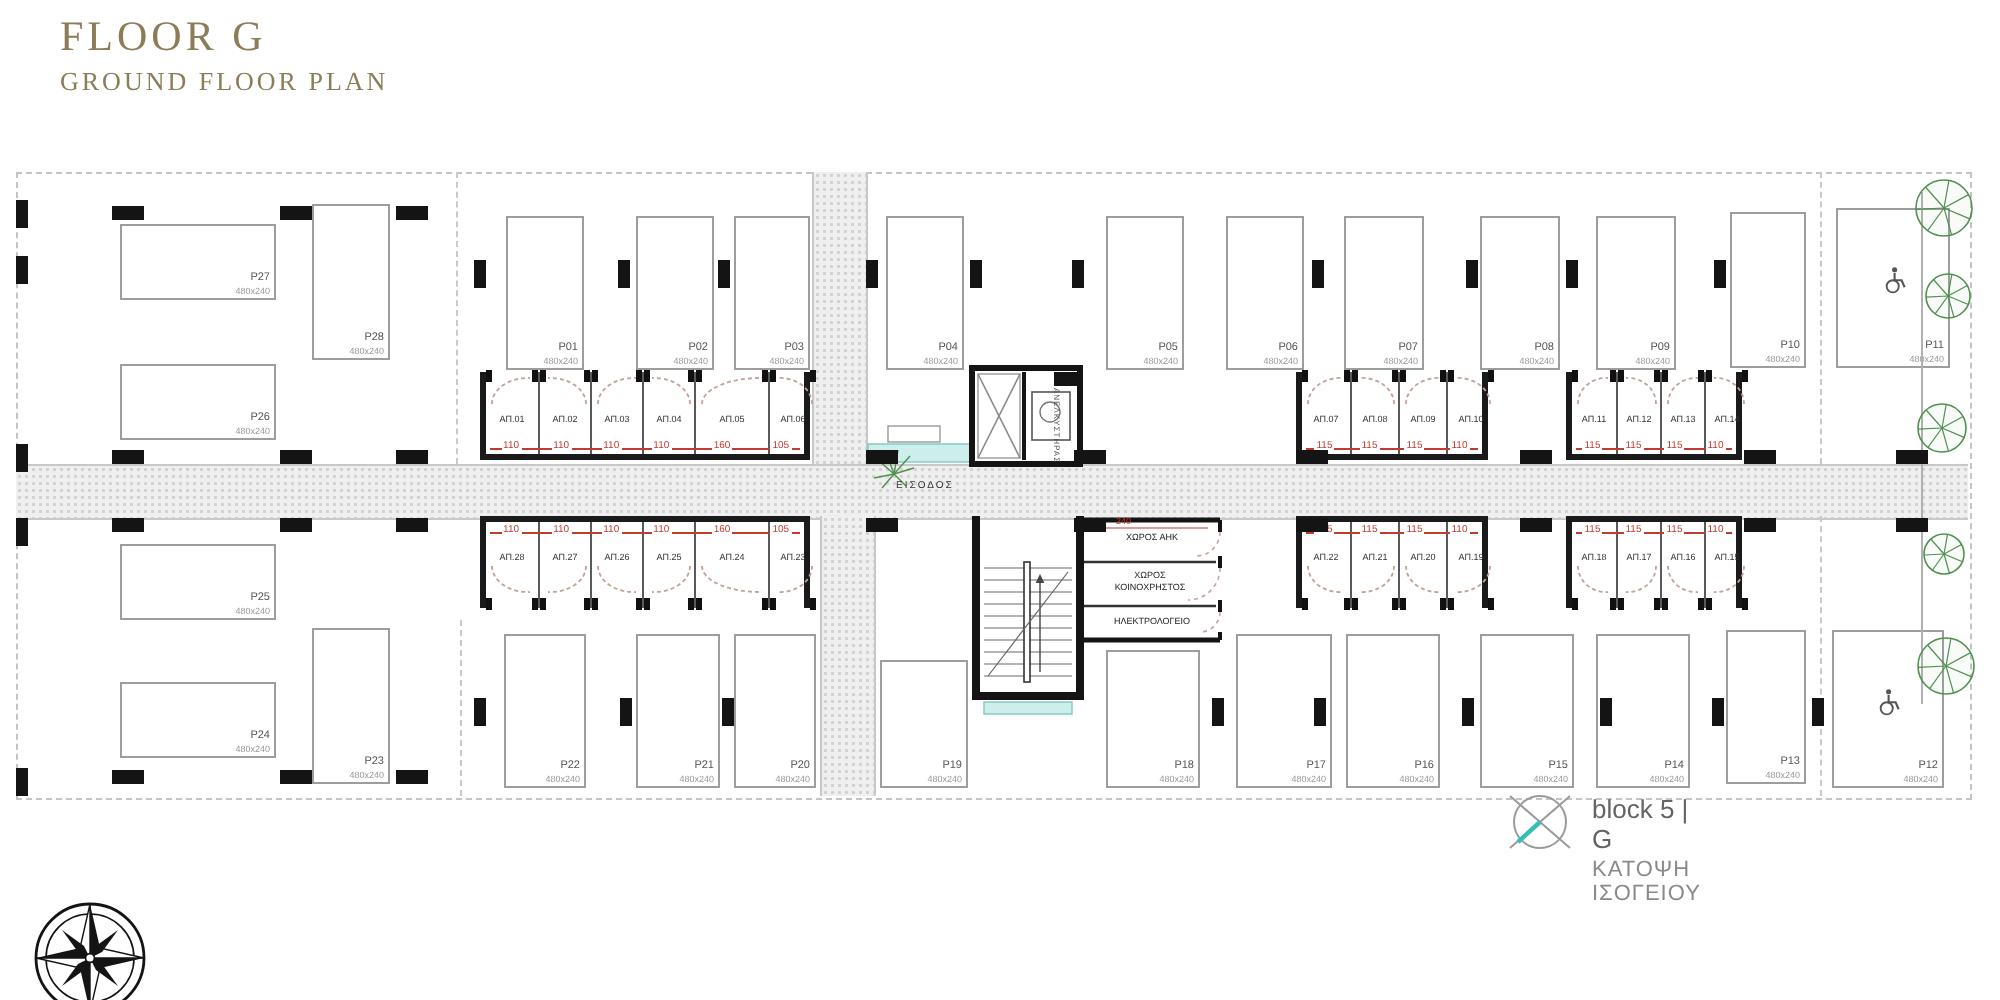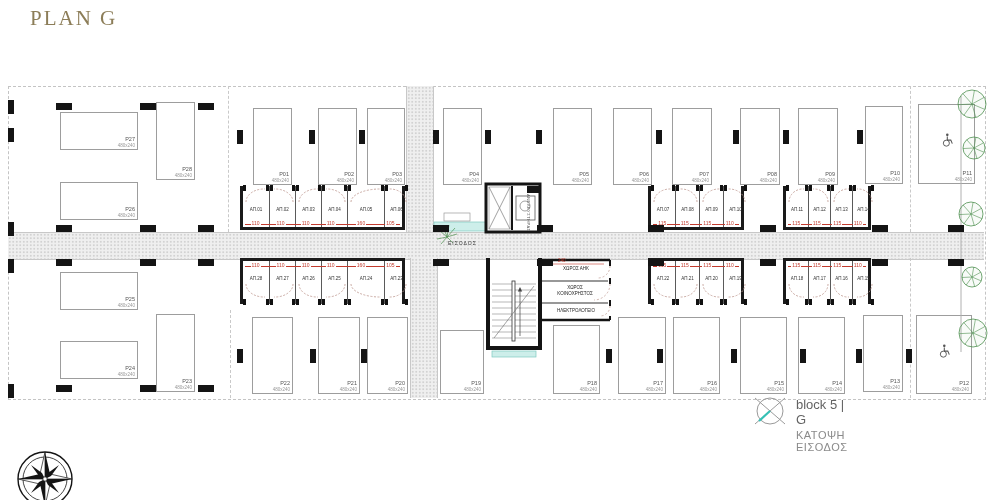--- a/index.html
+++ b/index.html
@@ -69,21 +69,22 @@
   #legend .l2{font-size:11px;color:#8a8a8a;letter-spacing:0.5px;margin-top:2px;}
 
   #compass{position:absolute;left:14px;top:448px;}
 </style>
 </head>
 <body>
 
 <div id="canvas">
 
   <div id="title">
-    <div class="main">PLAN G</div>
+    <div class="main">FLOOR G</div>
+    <div class="sub">GROUND FLOOR PLAN</div>
   </div>
 
   <div id="boundary"></div>
 
   <svg class="abs" style="left:428px;top:180px;z-index:5;" width="192" height="178" viewBox="428 180 192 178">
 
     <rect x="434" y="222" width="52" height="9" fill="#cdeeea" stroke="#7fc9c0" stroke-width="0.7"></rect>
     <rect x="444" y="213" width="26" height="8" fill="#fff" stroke="#9a9a9a" stroke-width="0.7"></rect>
 
     <rect x="486" y="184" width="54" height="48" fill="#fff" stroke="#141414" stroke-width="3"></rect>
@@ -198,21 +199,21 @@
 
   <div id="legend">
     <svg width="40" height="34" viewBox="0 0 40 34">
       <circle cx="20" cy="17" r="13" fill="none" stroke="#9a9a9a" stroke-width="1"></circle>
       <line x1="5" y1="4" x2="35" y2="30" stroke="#9a9a9a" stroke-width="1"></line>
       <line x1="35" y1="4" x2="5" y2="30" stroke="#9a9a9a" stroke-width="1"></line>
       <line x1="20" y1="17" x2="9" y2="27" stroke="#35c0b5" stroke-width="2.2"></line>
     </svg>
     <div class="ltext">
       <div class="l1">block 5 | G</div>
-      <div class="l2">ΚΑΤΟΨΗ ΕΙΣΟΔΟΣ</div>
+      <div class="l2">ΚΑΤΟΨΗ ΙΣΟΓΕΙΟΥ</div>
     </div>
   </div>
 
   <svg id="compass" width="62" height="62" viewBox="0 0 62 62">
     <circle cx="31" cy="31" r="27" fill="none" stroke="#141414" stroke-width="1.4"></circle>
     <circle cx="31" cy="31" r="22" fill="none" stroke="#141414" stroke-width="0.8"></circle>
     <g>
       <path d="M31 4 L36 26 L31 31 Z" fill="#141414"></path>
         <path d="M31 4 L26 26 L31 31 Z" fill="#fff" stroke="#141414" stroke-width="0.7"></path>
       <path d="M31 58 L26 36 L31 31 Z" fill="#141414"></path>

